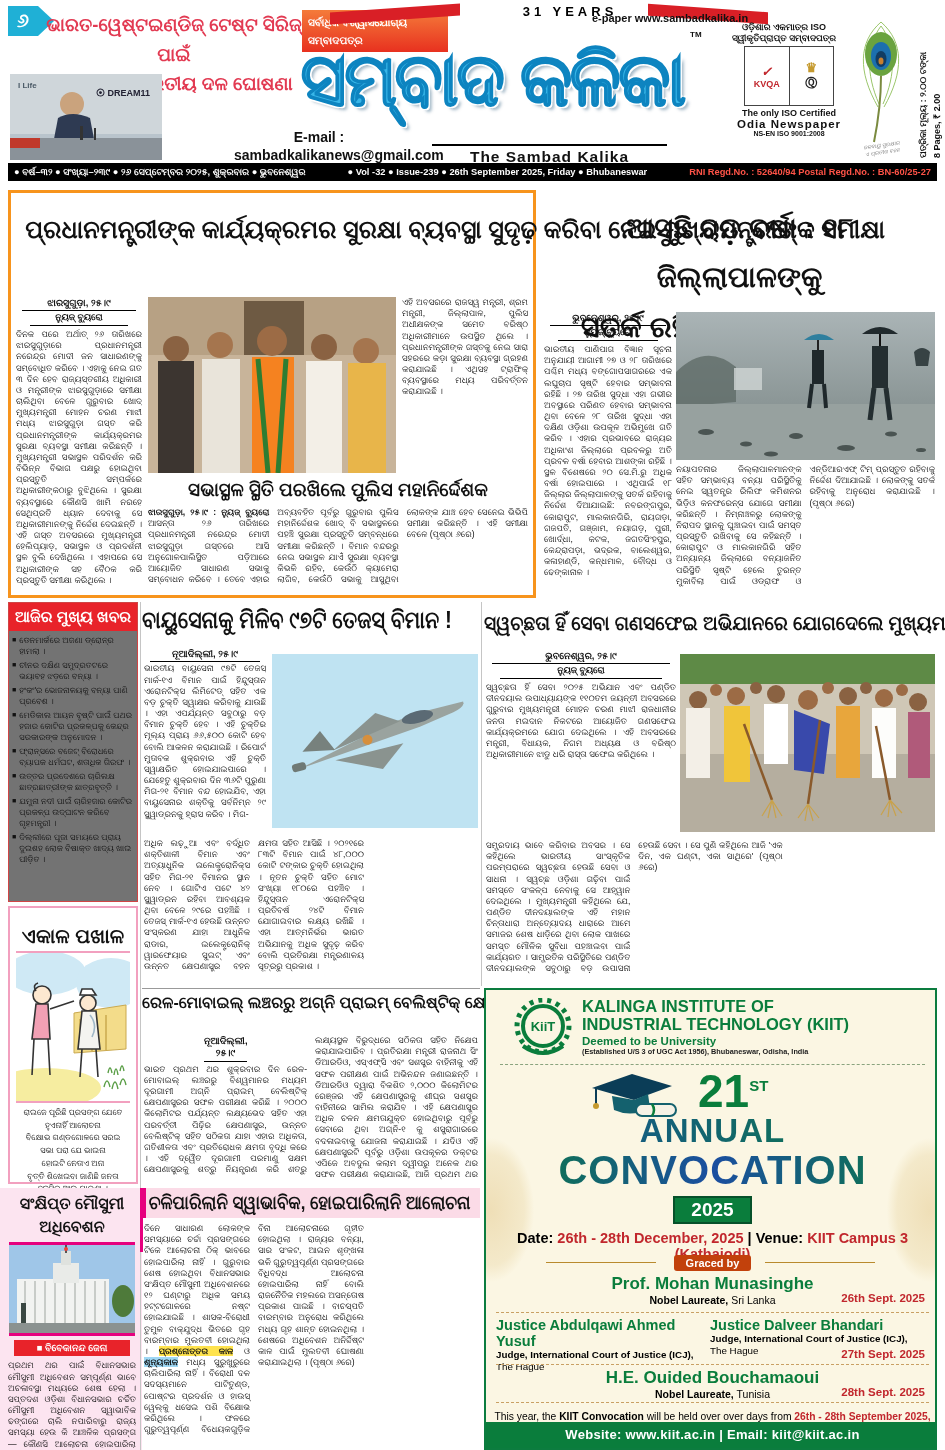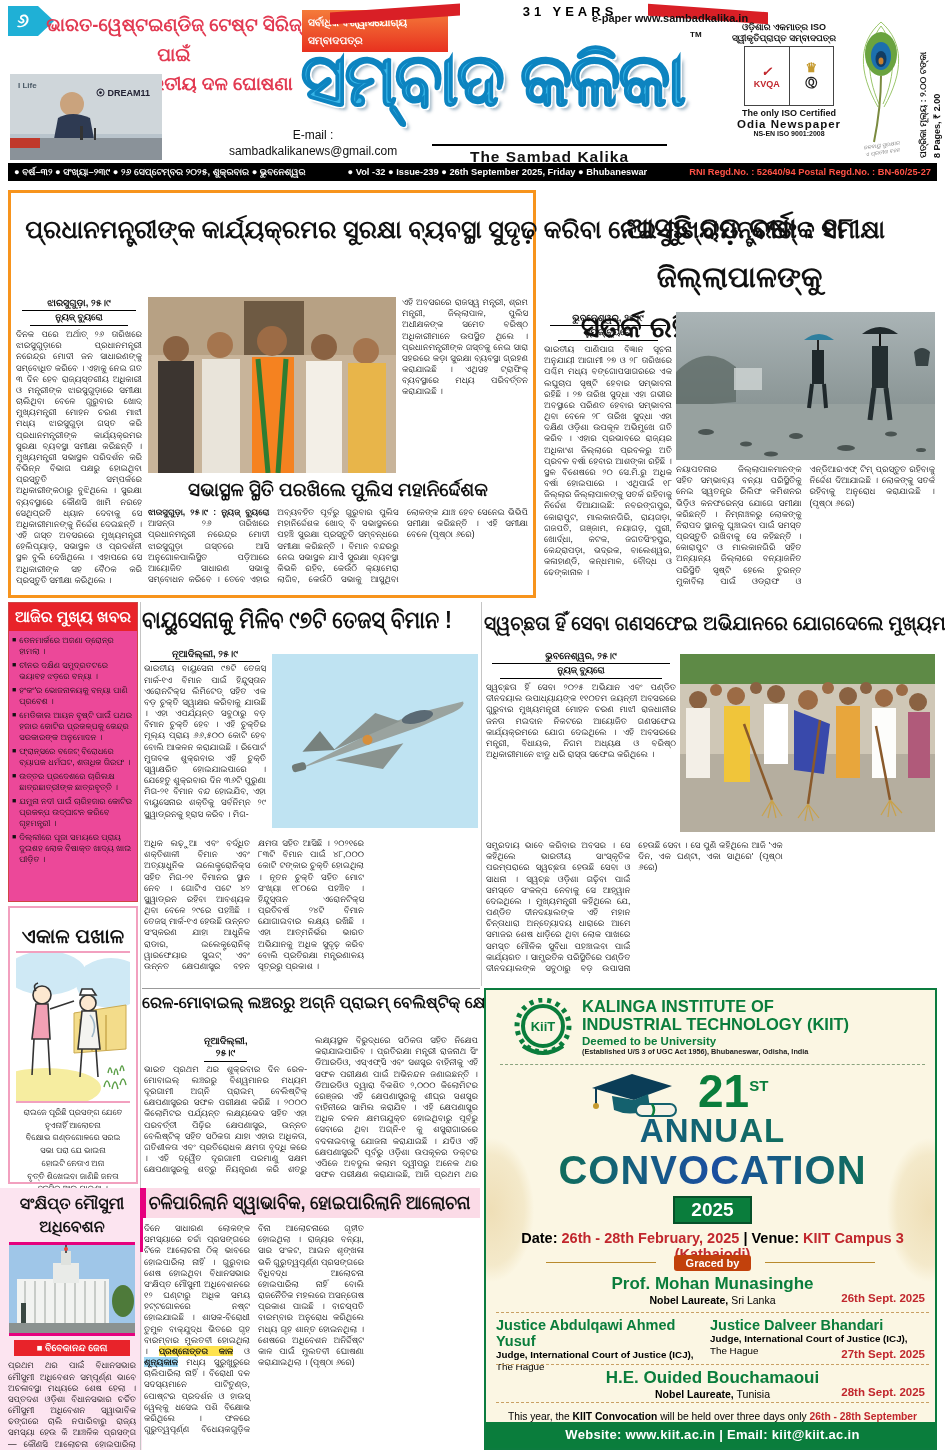--- a/index.html
+++ b/index.html
@@ -17,21 +17,21 @@
   #teaser-head{left:40px;top:10px;width:268px;text-align:center;font-weight:bold;font-size:18.5px;line-height:1.6;color:#e23a52;}
   #teaser-photo{left:10px;top:74px;width:152px;height:86px;}
   #mast-tagline{left:302px;top:10px;width:146px;height:42px;background:linear-gradient(#f47b3a,#e8311f);color:#fff;font-size:10.5px;font-weight:bold;text-align:left;padding:4px 6px;line-height:1.7;box-sizing:border-box;}
   #mast-ribbon-txt{left:470px;top:4px;width:200px;text-align:center;font-weight:bold;font-size:13px;letter-spacing:4px;color:#000;}
   .ribbon{background:#d91f26;height:12px;top:8px;}
   #ribbon-l{left:330px;width:130px;transform:skewY(-4deg);}
   #ribbon-r{left:648px;width:120px;transform:skewY(4deg);}
   #mast-logo{left:295px;top:26px;width:395px;height:108px;text-align:center;font-weight:bold;font-size:70px;line-height:108px;color:#38b6e8;
      text-shadow:2px 2px 0 #fff,-2px -2px 0 #fff,2px -2px 0 #fff,-2px 2px 0 #fff,4px 4px 3px rgba(0,60,100,.35);
      -webkit-text-stroke:1.5px #0d84c0;letter-spacing:-2px;transform:scaleY(1.05);}
-  #mast-email{left:228px;top:128px;width:170px;text-align:center;font-size:12px;font-weight:normal;line-height:1.3;}
+  #mast-email{left:234px;top:128px;width:170px;text-align:center;font-size:14px;font-weight:bold;line-height:1.3;}
   #mast-eng{left:432px;top:144px;width:235px;text-align:center;font-weight:bold;font-size:15.5px;letter-spacing:1px;border-top:2px solid #000;padding-top:2px;}
   #hdr-epaper{left:592px;top:12px;width:210px;font-weight:bold;font-size:11px;}
   #hdr-tm{left:690px;top:30px;font-size:8px;font-weight:bold;}
   #hdr-iso-odia{left:728px;top:22px;width:112px;text-align:center;font-weight:bold;font-size:9px;line-height:1.25;}
   #hdr-kvqa{left:744px;top:46px;width:88px;height:58px;border:1px solid #444;display:flex;background:#fff;}
   #hdr-kvqa .cell{flex:1;border-right:1px solid #444;display:flex;flex-direction:column;align-items:center;justify-content:center;font-weight:bold;}
   #hdr-kvqa .cell:last-child{border-right:none;}
   #hdr-cert{left:735px;top:108px;width:108px;text-align:center;}
   #hdr-feather{left:848px;top:12px;width:66px;height:132px;}
   #hdr-feather-note{left:840px;top:142px;width:84px;font-size:5.5px;color:#777;font-style:italic;text-align:center;transform:rotate(-8deg);}
@@ -47,21 +47,21 @@
   #ll-col3{left:391px;top:104px;width:126px;height:178px;}
   #ll-subhead{left:137px;top:286px;width:380px;text-align:center;font-weight:bold;font-size:19px;white-space:nowrap;transform:scaleX(.97);}
   #ll-subcols{left:137px;top:314px;width:380px;height:82px;}
   
   #lead-right{left:542px;top:190px;width:395px;height:408px;}
   #lr-head{left:0;top:14px;width:395px;text-align:center;font-weight:bold;font-size:29px;line-height:1.7;}
   #lr-col1{left:2px;top:122px;width:128px;height:284px;}
   #lr-photo{left:134px;top:122px;width:259px;height:148px;}
   #lr-cols{left:134px;top:274px;width:259px;height:132px;}
   
-  #keynews{left:8px;top:602px;width:130px;height:300px;border:1px solid #d04545;box-sizing:border-box;background:#ec4899;}
+  #keynews{left:8px;top:602px;width:130px;height:300px;border:1px solid #d04545;box-sizing:border-box;background:#737373;}
   #keynews .hd{background:#e8232a;color:#fff;font-weight:bold;font-size:15.5px;text-align:center;height:28px;line-height:28px;}
   #keynews .items{padding:4px 3px;font-size:8.3px;line-height:1.3;}
   #keynews .it{margin-bottom:3.5px;display:flex;gap:3px;}
   #keynews .bu{font-size:7px;}
   
   #tejas{left:142px;top:602px;width:338px;height:382px;}
   #tj-head{left:0;top:4px;width:338px;font-weight:bold;font-size:24px;white-space:nowrap;transform:scaleX(.86);transform-origin:left;}
   #tj-col1{left:2px;top:46px;width:122px;height:186px;}
   #tj-photo{left:130px;top:52px;width:206px;height:174px;}
   #tj-cols{left:2px;top:236px;width:334px;height:144px;}
@@ -505,21 +505,21 @@
       <path d="M14 18 L14 34" stroke="#0b3d57" stroke-width="2"></path>
       <circle cx="14" cy="36" r="3" fill="#c59a2f"></circle>
       <rect x="54" y="34" width="40" height="12" rx="6" fill="#f6f2e6" stroke="#14616e" stroke-width="2"></rect>
       <path d="M70 34 q4 6 0 12" stroke="#0a7d3c" stroke-width="2.5" fill="none"></path>
     </svg>
     <div class="abs" id="kiit-21"><span>21</span><sup>ST</sup></div>
     <div class="abs" id="kiit-convo">CONVOCATION</div>
     <div class="abs" id="kiit-annual">ANNUAL</div>
     <div class="abs" id="kiit-year"><span>2025</span></div>
     <div class="abs" id="kiit-date">
-      <span>Date:</span><span class="red"> 26th - 28th  February, 2025 </span><span>|</span><span> Venue:</span><span class="red"> KIIT Campus 3 (Kathajodi)</span>
+      <span>Date:</span><span class="red"> 26th - 28th  December, 2025 </span><span>|</span><span> Venue:</span><span class="red"> KIIT Campus 3 (Kathajodi)</span>
     </div>
     <div class="abs gold-line" style="left:60px;"></div>
     <div class="abs gold-line" style="right:60px;"></div>
     <div class="abs" id="kiit-graced"><span class="chip">Graced by</span></div>
 
     <div class="abs" style="left:0;top:284px;width:453px;">
       <div class="guest-name" style="font-size:17px;">Prof. Mohan Munasinghe</div>
       <div class="guest-role"><b>Nobel Laureate,</b><span> Sri Lanka</span></div>
     </div>
     <div class="abs gdate" style="top:302px;">26th Sept. 2025</div>
@@ -537,21 +537,21 @@
     <div class="abs gsep" style="top:374px;"></div>
 
     <div class="abs" style="left:0;top:378px;width:453px;">
       <div class="guest-name" style="font-size:17px;">H.E. Ouided Bouchamaoui</div>
       <div class="guest-role"><b>Nobel Laureate,</b><span> Tunisia</span></div>
     </div>
     <div class="abs gdate" style="top:396px;">28th Sept. 2025</div>
     <div class="abs gsep" style="top:412px;"></div>
 
     <div class="abs" id="kiit-note">
-      <span>This year, the </span><b>KIIT Convocation</b><span> will be held over three days only </span><span class="red">26th - 28th September 2025,</span><span> discipline-wise, to facilitate greater participation of students and parents.</span>
+      <span>This year, the </span><b>KIIT Convocation</b><span> will be held over over days from </span><span class="red">26th - 28th September 2025,</span><span> discipline-wise, to facilitate greater participation of students and parents.</span>
     </div>
     <div class="abs" id="kiit-footer">Website: www.kiit.ac.in | Email: kiit@kiit.ac.in</div>
   </div>
 
   <div class="abs vline" style="left:140px;top:602px;height:848px;"></div>
   <div class="abs vline" style="left:481px;top:602px;height:384px;"></div>
   <div class="abs" style="left:140px;top:1188px;width:3px;height:64px;background:#e6007e;"></div>
 
 </div>
 

